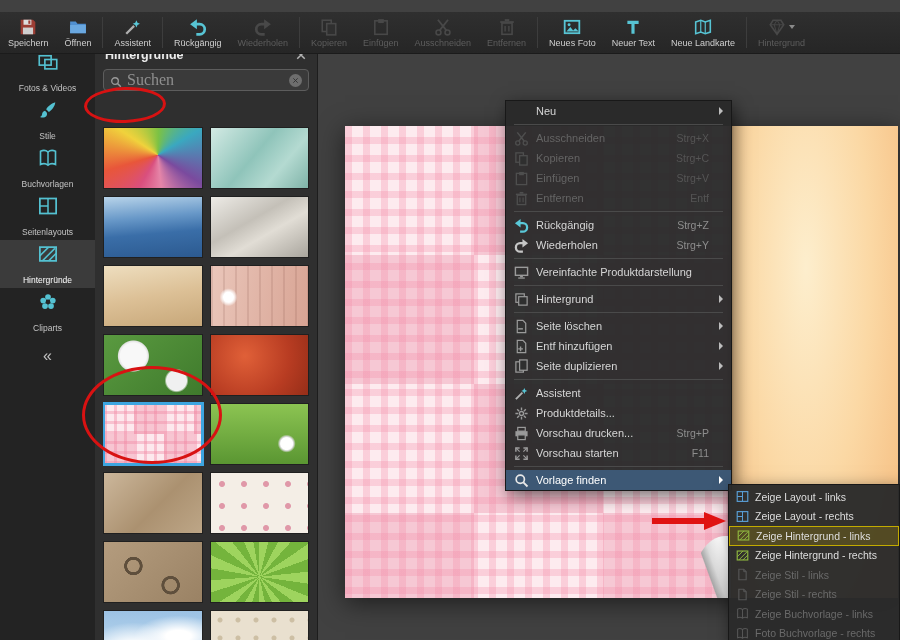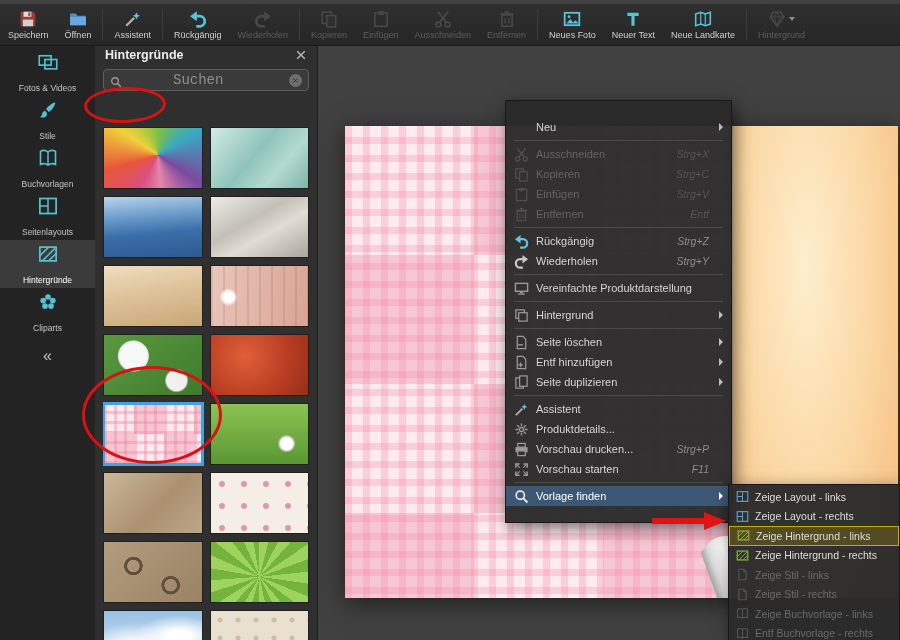--- a/index.html
+++ b/index.html
@@ -1,20 +1,20 @@
 <!DOCTYPE html>
 <html><head>
 <meta charset="utf-8">
 <style>
   * { margin:0; padding:0; box-sizing:border-box; }
   html,body { width:900px; height:640px; overflow:hidden; }
   body { font-family:"Liberation Sans","DejaVu Sans",sans-serif; background:#414141; position:relative; }
 
   
-  .toolbar { position:absolute; left:0; top:4px; width:900px; height:42px;
+  .toolbar { position:absolute; left:0; top:12px; width:900px; height:42px;
     background:linear-gradient(#2f2f2f,#262626); border-bottom:1px solid #1b1b1b;
     display:flex; align-items:stretch; z-index:20; }
   .tb-btn { display:flex; flex-direction:column; align-items:center; justify-content:center; gap:2px;
     padding:3px 8px; background:none; border:none; color:#cfcfcf; font-size:9px; font-family:inherit; cursor:pointer; white-space:nowrap; }
   .tb-btn .icorow { display:flex; align-items:center; gap:3px; }
   .tb-btn .ico { width:18px; height:18px; color:#57c4d4; display:block; }
   .tb-btn .ico svg { width:100%; height:100%; }
   .tb-btn.disabled { color:#5d5d5d; cursor:default; }
   .tb-btn.disabled .ico { color:#484848; }
   .tb-sep { width:1px; background:#171717; border-right:1px solid #3d3d3d; margin:5px 3px; }
@@ -33,21 +33,21 @@
   
   .panel { position:absolute; left:95px; top:42px; width:223px; bottom:0; background:#2f2f2f; border-right:1px solid #1d1d1d; z-index:10; }
   .panel-header { height:26px; display:flex; align-items:center; justify-content:space-between; padding:0 10px;
     color:#ececec; font-size:12.5px; font-weight:600; }
   .panel-close { width:12px; height:12px; color:#b4b4b4; cursor:pointer; }
   .panel-close svg { width:100%; height:100%; }
   .searchbox { margin:1px 8px 7px; height:22px; background:#3a3a3a; border:1px solid #5d5d5d; border-radius:4px;
     display:flex; align-items:center; padding:0 6px; gap:5px; }
   .searchbox .sico { width:12px; height:12px; color:#9a9a9a; flex:0 0 12px; }
   .searchbox .sico svg { width:100%; height:100%; }
-  .searchbox input { flex:1; min-width:0; background:none; border:none; outline:none; color:#dddddd; font-size:14px; font-family:Liberation Mono, monospace;margin-left:46px; }
+  .searchbox input { flex:1; min-width:0; background:none; border:none; outline:none; color:#dddddd; font-size:16px; font-family:Liberation Serif, serif; }
   .searchbox input::placeholder { color:#8f8f8f; }
   .search-clear { width:13px; height:13px; border-radius:50%; background:#6e6e6e; color:#2f2f2f; cursor:pointer;
     display:flex; align-items:center; justify-content:center; flex:0 0 13px; }
   .search-clear svg { width:7px; height:7px; }
   .dropdown { margin:0 8px; height:21px; background:#343434; border:1px solid #5d5d5d;
     display:flex; align-items:center; justify-content:space-between; padding:0 9px; color:#e4e4e4; font-size:11px; cursor:pointer; }
   .dd-chev { width:7px; height:7px; border-right:1.5px solid #b8b8b8; border-bottom:1.5px solid #b8b8b8;
     transform:rotate(45deg); margin-top:-4px; }
   .thumb-grid { position:absolute; left:8px; right:8px; top:85px; bottom:0; display:grid;
     grid-template-columns:1fr 1fr; grid-auto-rows:62px; gap:7px; overflow:hidden; align-content:start; }
@@ -96,27 +96,27 @@
   .page-right { position:absolute; left:386px; top:0; width:167px; height:472px;
     background:radial-gradient(ellipse at 45% 30%, #fdeecd 0%, #fbd8a4 50%, #f5ba7c 100%); }
   .spine { position:absolute; left:381px; top:0; width:8px; height:472px;
     background:linear-gradient(90deg, rgba(0,0,0,0) 0%, rgba(60,20,20,.30) 45%, rgba(60,30,10,.25) 55%, rgba(0,0,0,0) 100%); }
   .curl { position:absolute; left:347px; bottom:0; width:39px; height:62px;
     background:linear-gradient(250deg, #ffffff 20%, #dcdcdc 45%, #a8a8a8 58%, rgba(160,160,160,0) 60%);
     border-radius:85% 0 0 0; }
 
   
   .context-menu { position:absolute; left:505px; top:100px; width:227px; background:rgba(42,42,42,.96);
-    border:1px solid #181818; box-shadow:3px 5px 16px rgba(0,0,0,.55); padding:16px 0; z-index:50; }
+    border:1px solid #181818; box-shadow:3px 5px 16px rgba(0,0,0,.55); padding:0 0; z-index:50; }
   .mi { height:20px; display:flex; align-items:center; gap:7px; padding:0 5px 0 8px;
     color:#d6d6d6; font-size:11px; cursor:pointer; }
   .mi .mico { width:15px; height:15px; flex:0 0 15px; color:#9a9a9a; }
   .mi .mico svg { width:100%; height:100%; }
   .mi .mlabel { flex:1; white-space:nowrap; overflow:hidden; }
-  .mi .mshort { color:#8d8d8d; font-size:10.5px;font-style:italic; }
+  .mi .mshort { color:#8d8d8d; font-size:10.5px; }
   .mi .mtrail { width:10px; flex:0 0 10px; display:flex; justify-content:center; }
   .marrow { width:0; height:0; border-left:4px solid #bdbdbd; border-top:4px solid transparent; border-bottom:4px solid transparent; }
   .mi.disabled { color:#646464; cursor:default; }
   .mi.disabled .mico { color:#4e4e4e; }
   .mi.disabled .mshort { color:#555555; }
   .mi.highlighted { background:#3d5875; color:#ffffff; }
   .mi.highlighted .mico { color:#e8e8e8; }
   .mi.highlighted .marrow { border-left-color:#ffffff; }
   .mi-sep { height:1px; background:#4a4a4a; margin:3px 8px; }
   .ic-teal { color:#5ac8d8 !important; }
@@ -682,21 +682,21 @@
     <div class="smi disabled">
       <span class="mico ic-gray"><svg viewBox="0 0 16 16">
             <use href="#i-book"></use>
           </svg></span>
       <span>Zeige Buchvorlage - links</span>
     </div>
     <div class="smi disabled">
       <span class="mico ic-gray"><svg viewBox="0 0 16 16">
             <use href="#i-book"></use>
           </svg></span>
-      <span>Entf Buchvorlage - rechts</span>
+      <span>Foto Buchvorlage - rechts</span>
     </div>
   </nav>
 
   <div class="ann ann-c1"></div>
   <div class="ann ann-c2"></div>
   <div class="ann ann-arrow">
     <svg width="82" height="22" viewBox="0 0 82 22">
       <line x1="4" y1="11" x2="58" y2="11" stroke="#e01212" stroke-width="6"></line>
       <polygon points="56,2 78,11 56,20" fill="#e01212"></polygon>
     </svg>

